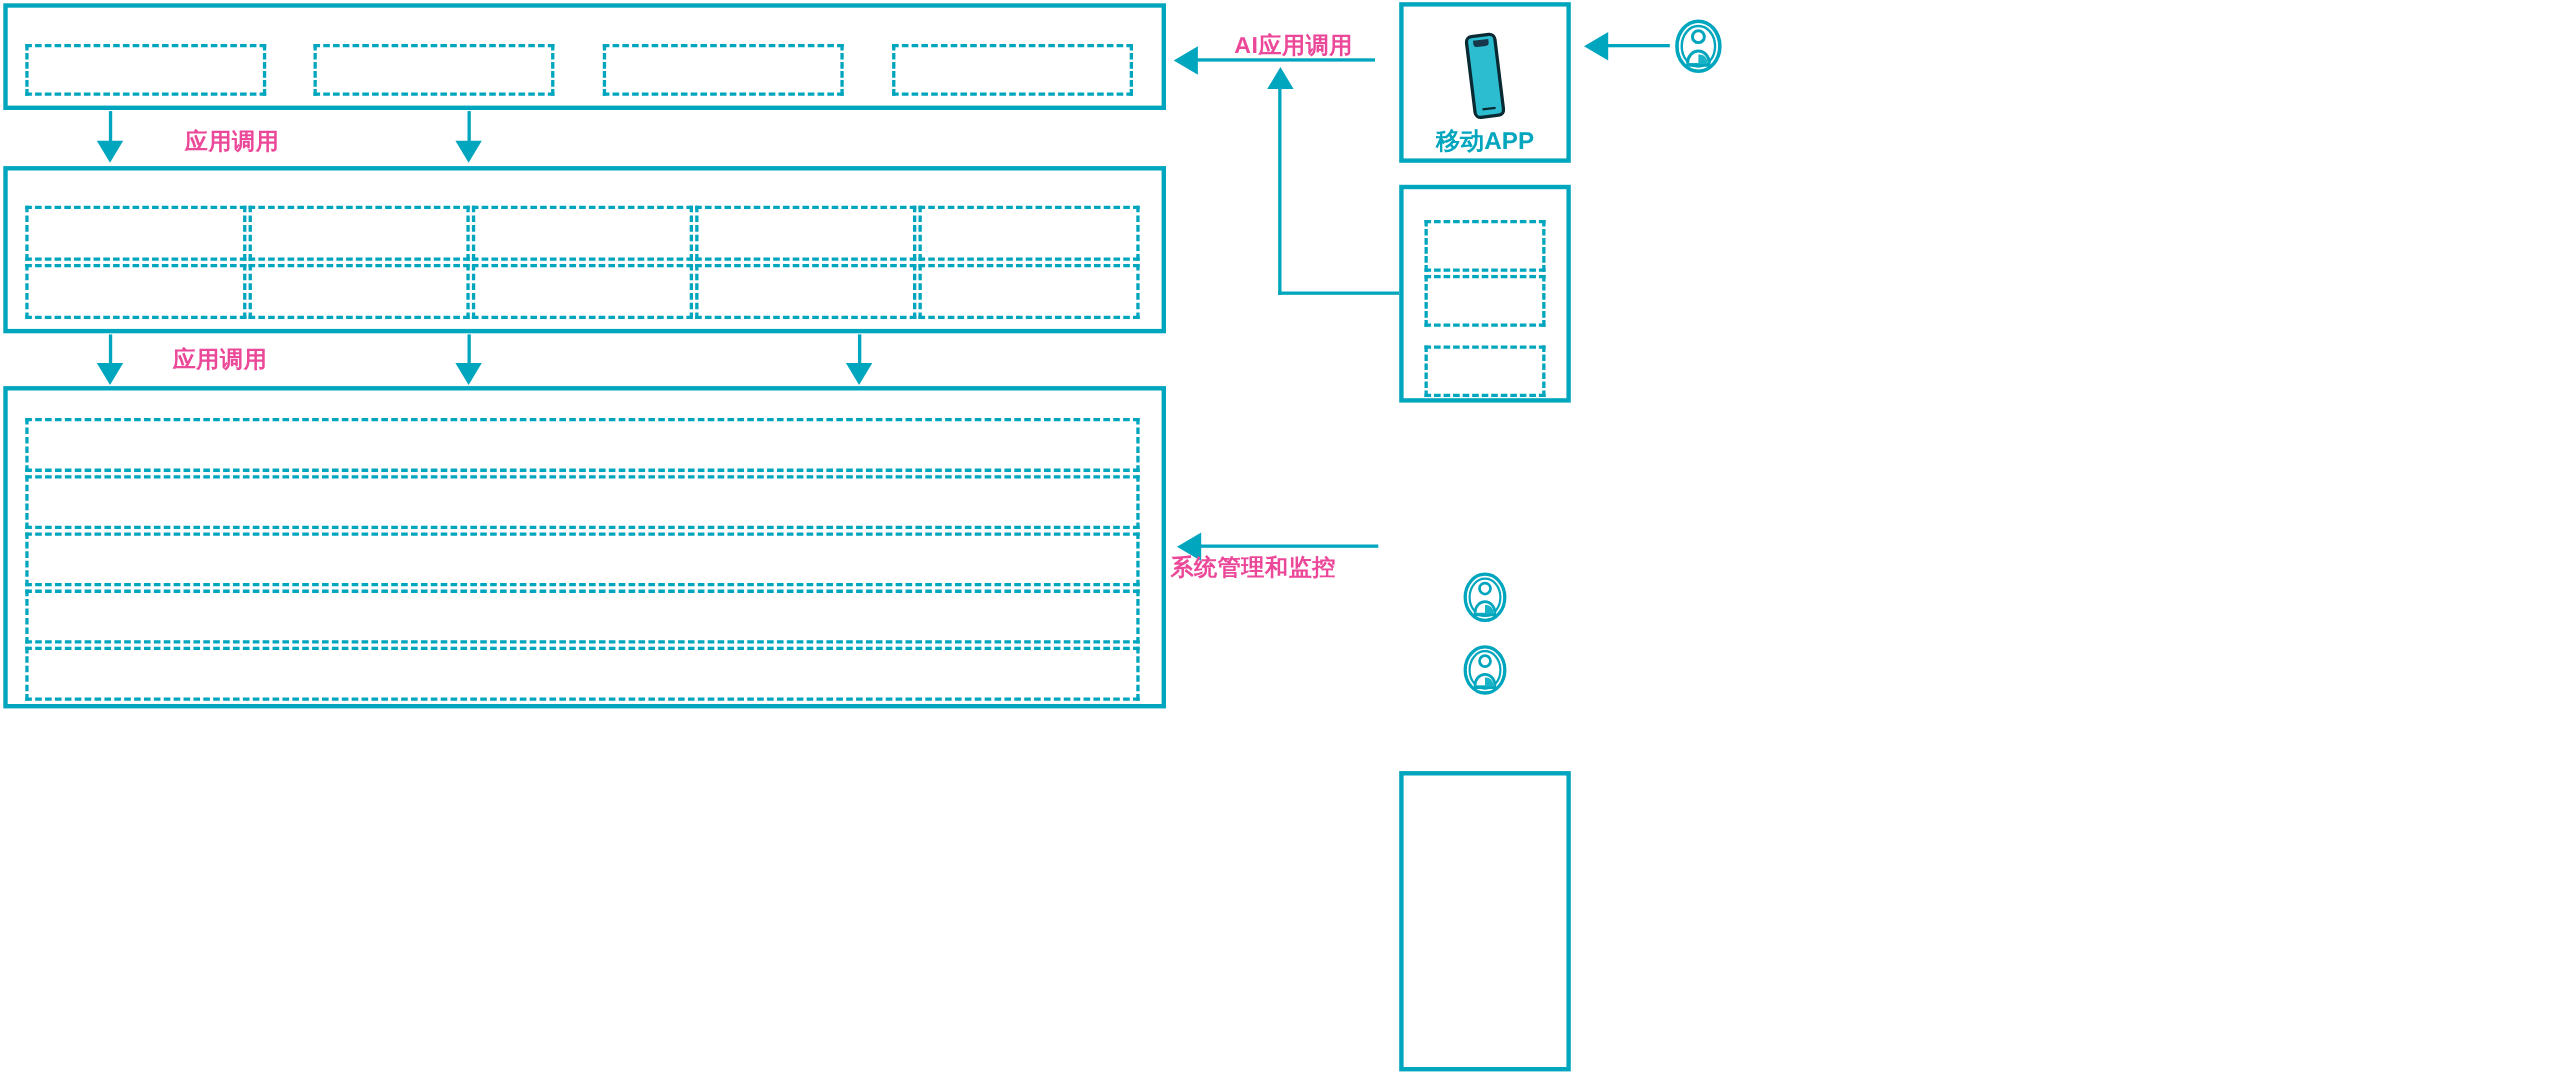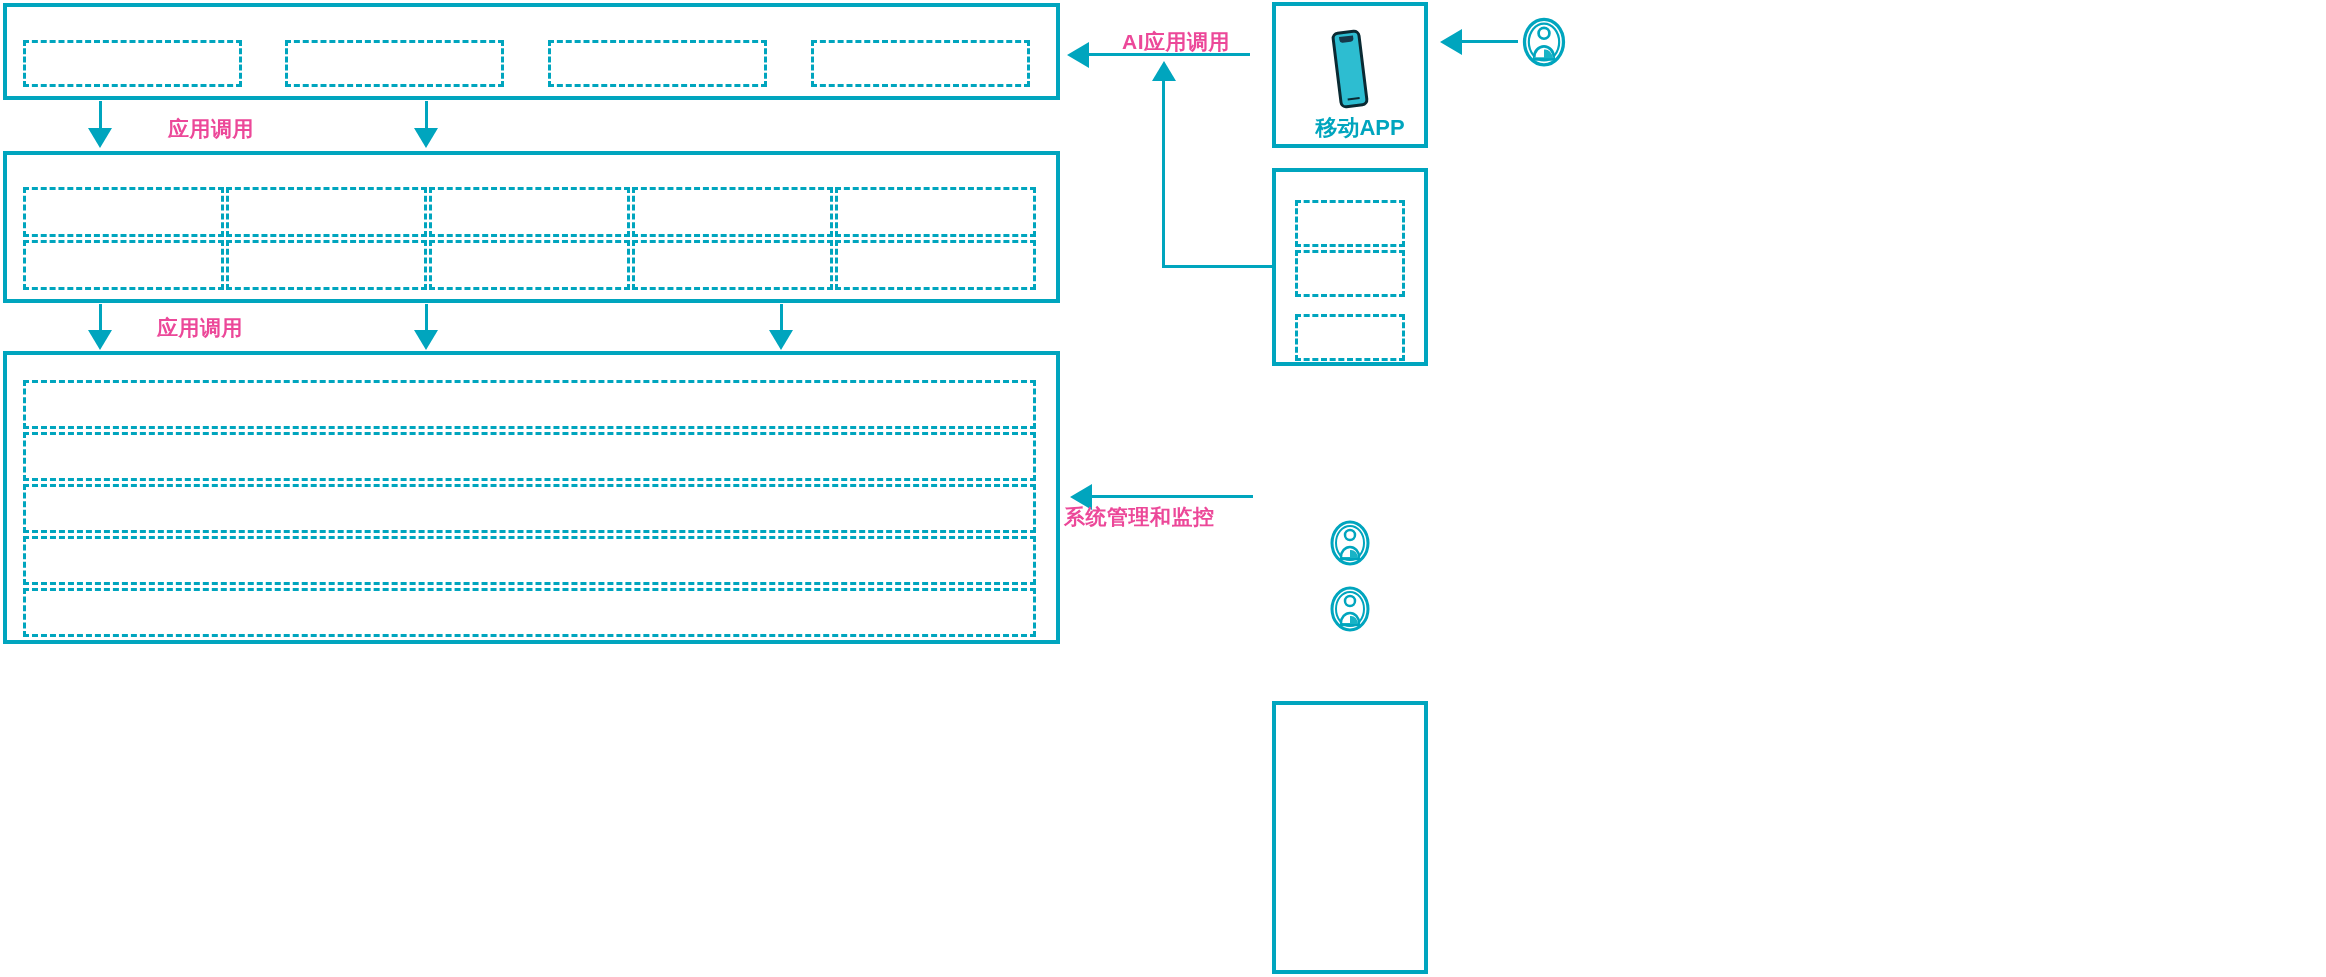--- a/index.html
+++ b/index.html
@@ -150,21 +150,21 @@
   <div class="icon-wrap" style="left:1327px;top:28px;">
     <svg width="46" height="82" viewBox="0 0 46 82">
       <g transform="rotate(-7 23 41)">
         <rect x="10" y="4" width="26" height="74" rx="5" ry="5" fill="#2DBDD1" stroke="#0A2A33" stroke-width="3"></rect>
         <path d="M16 8 h14 v3 a3 3 0 0 1 -3 3 h-8 a3 3 0 0 1 -3 -3 z" fill="#16384a"></path>
         <line x1="17" y1="71" x2="29" y2="71" stroke="#0A2A33" stroke-width="2"></line>
       </g>
     </svg>
   </div>
 
-  <div class="panel-caption" style="left:1272px;top:117px;width:156px;padding-left:10px;">移动APP</div>
+  <div class="panel-caption" style="left:1272px;top:117px;width:156px;">移动APP</div>
 
   <div class="solid-box" style="left:1272px;top:168px;width:156px;height:198px;"></div>
 
   <div class="dash-box" style="left:1295px;top:200px;width:110px;height:47px;"></div>
   <div class="dash-box" style="left:1295px;top:250px;width:110px;height:47px;"></div>
   <div class="dash-box" style="left:1295px;top:314px;width:110px;height:47px;"></div>
 
   <div class="solid-box" style="left:1272px;top:701px;width:156px;height:273px;"></div>
 
   <div class="icon-wrap" style="left:1329px;top:519px;">

